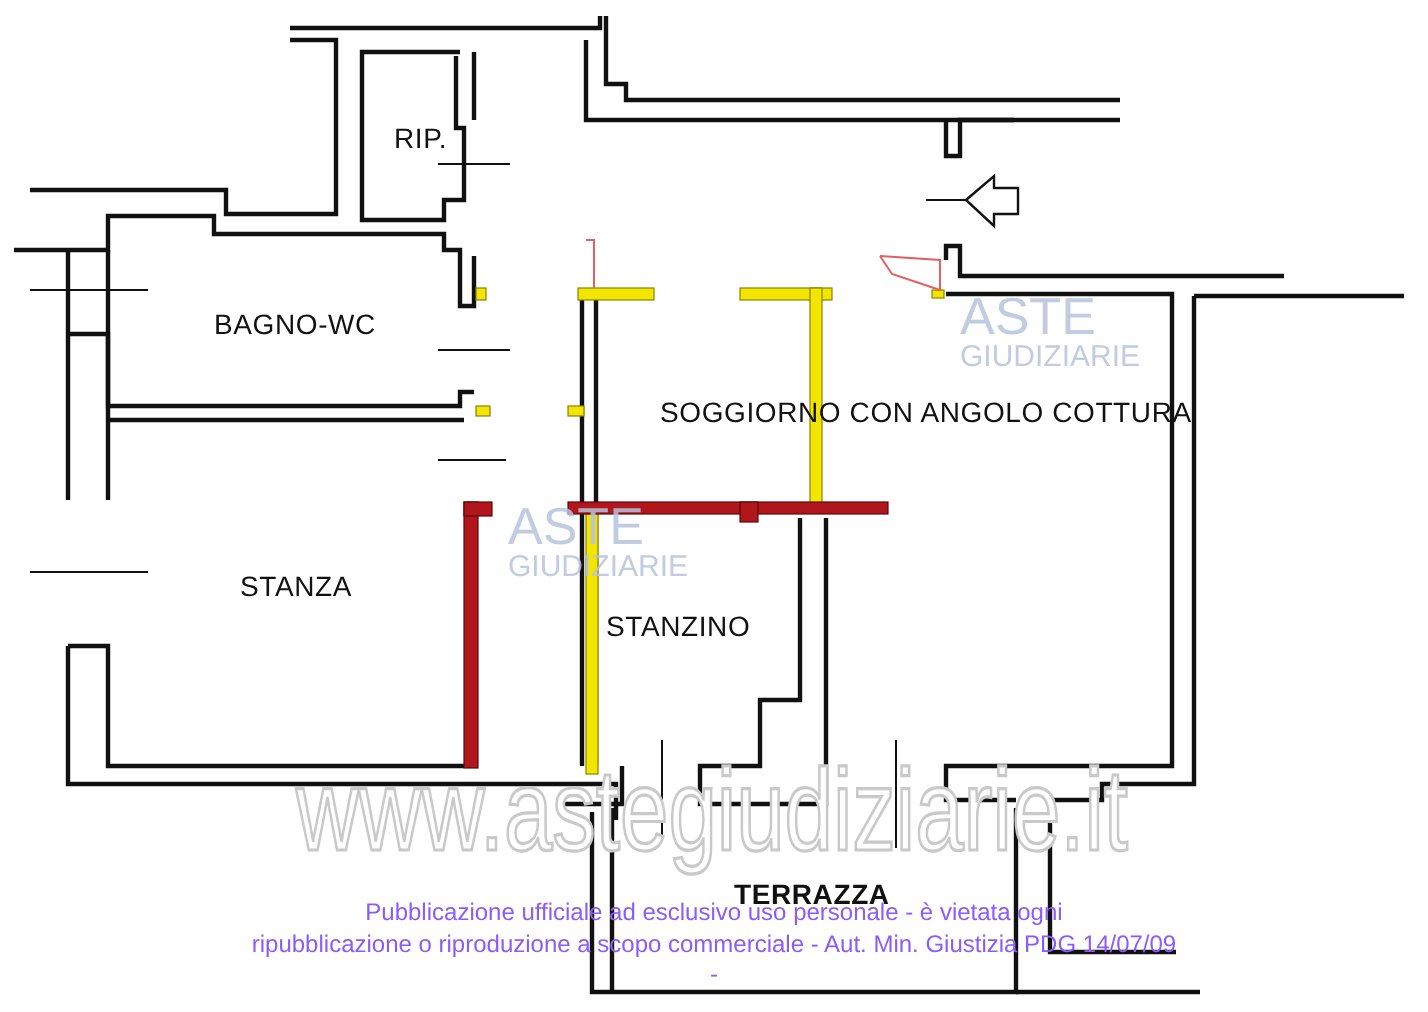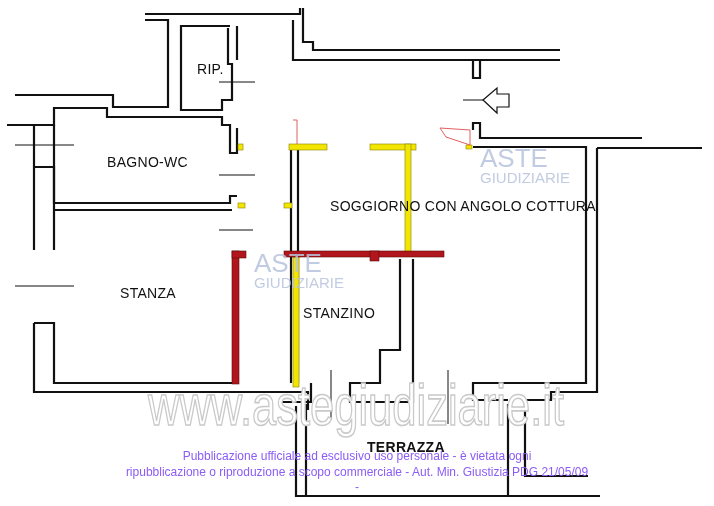--- a/index.html
+++ b/index.html
@@ -101,14 +101,14 @@
     <text class="wm-aste" x="254" y="272" font-size="26">ASTE</text>
     <text class="wm-aste" x="254" y="288" font-size="15">GIUDIZIARIE</text>
   </g>
 
   <text class="wm-url" x="148" y="425" textLength="416" lengthAdjust="spacingAndGlyphs">www.astegiudiziarie.it</text>
 
   <text class="room-label" x="367" y="452" font-weight="bold">TERRAZZA</text>
 </svg>
 
 <div class="notice" style="top:449px;">Pubblicazione ufficiale ad esclusivo uso personale - è vietata ogni</div>
-<div class="notice" style="top:465px;">ripubblicazione o riproduzione a scopo commerciale - Aut. Min. Giustizia PDG 21/05/09</div>
+<div class="notice" style="top:465px;">ripubblicazione o riproduzione a scopo commerciale - Aut. Min. Giustizia PDG 14/07/09</div>
 <div class="notice" style="top:480px;">-</div>
 
 </body></html>

